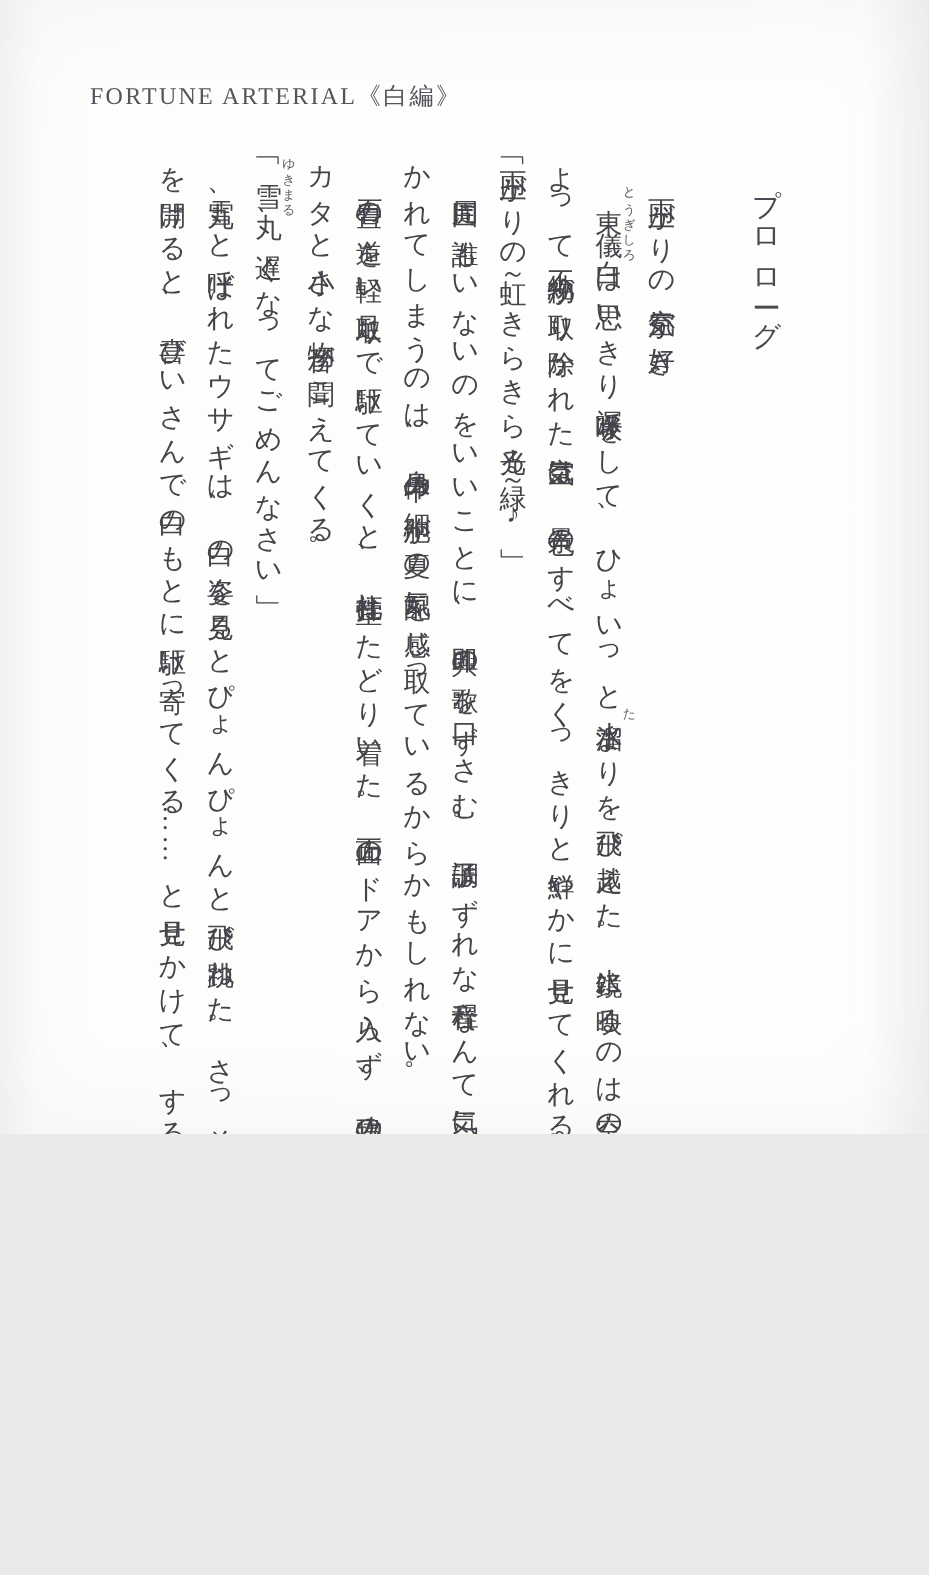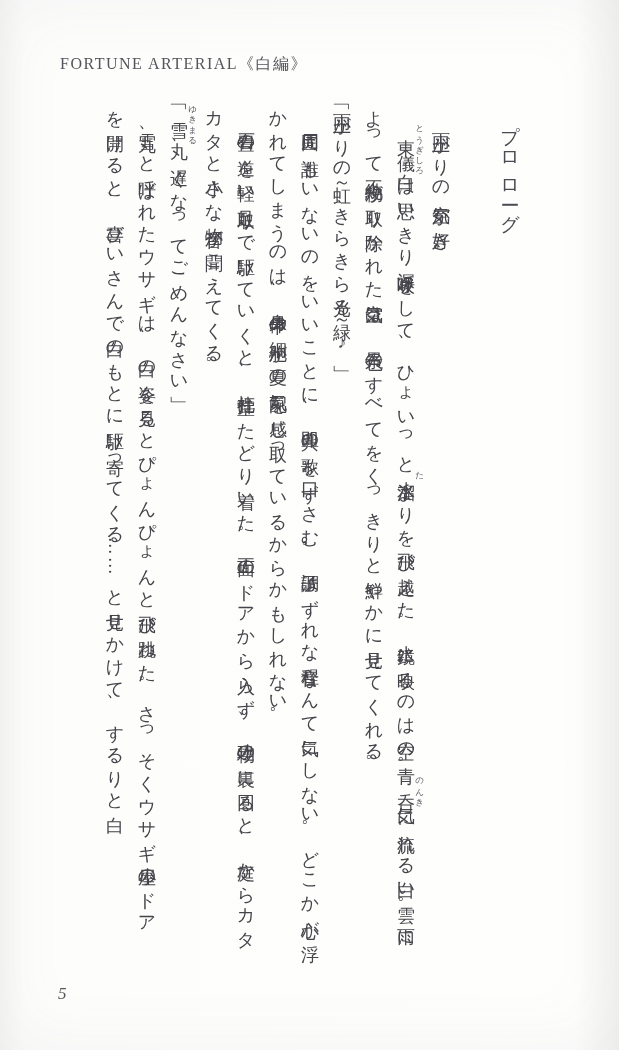--- a/index.html
+++ b/index.html
@@ -4,21 +4,21 @@
 <style>
   html, body {
     margin: 0;
     padding: 0;
     background: #e9e9e7;
     font-family: "Liberation Serif", "DejaVu Serif", serif;
   }
   .page {
     position: relative;
     width: 619px;
-    height: 1050px;
+    height: 756px;
     margin: 0 auto;
     background: linear-gradient(to right, #f6f6f4 0%, #fdfdfc 4%, #fefefd 93%, #f3f3f1 100%);
     box-shadow: inset 0 0 70px rgba(120,120,125,0.07);
     overflow: hidden;
   }
   .running-header {
     position: absolute;
     top: 54px;
     left: 60px;
     font-size: 16px;

